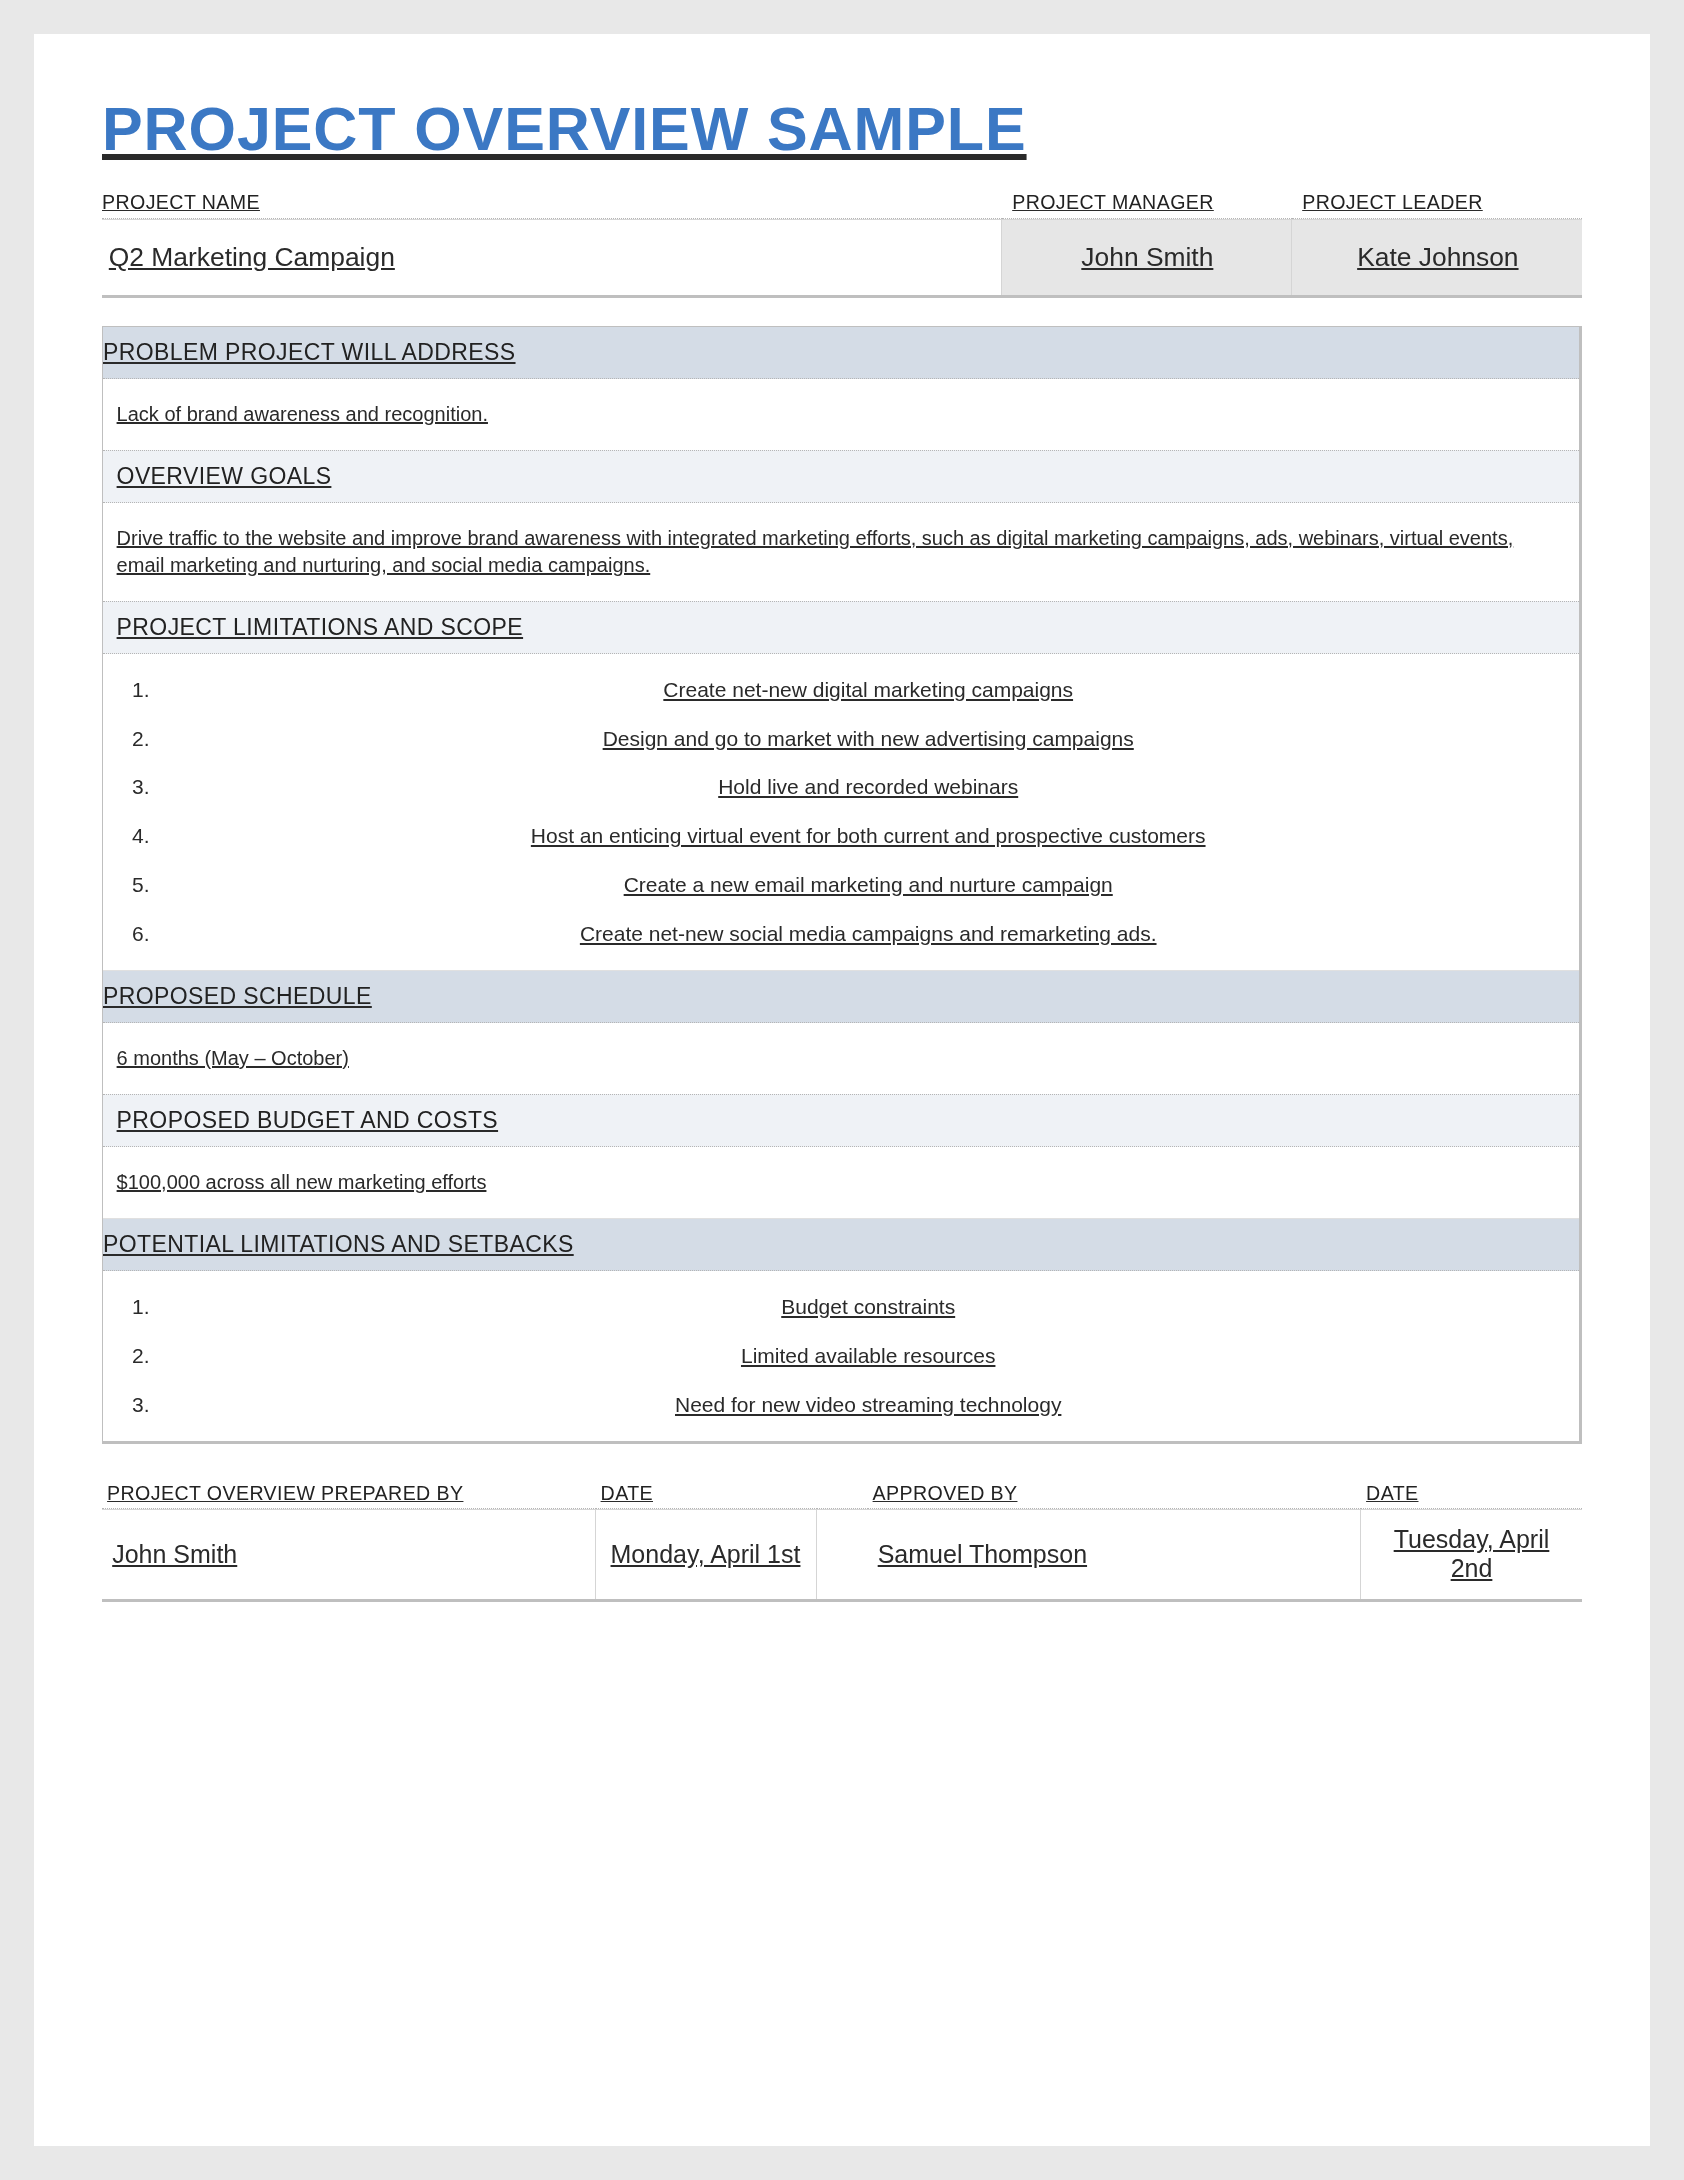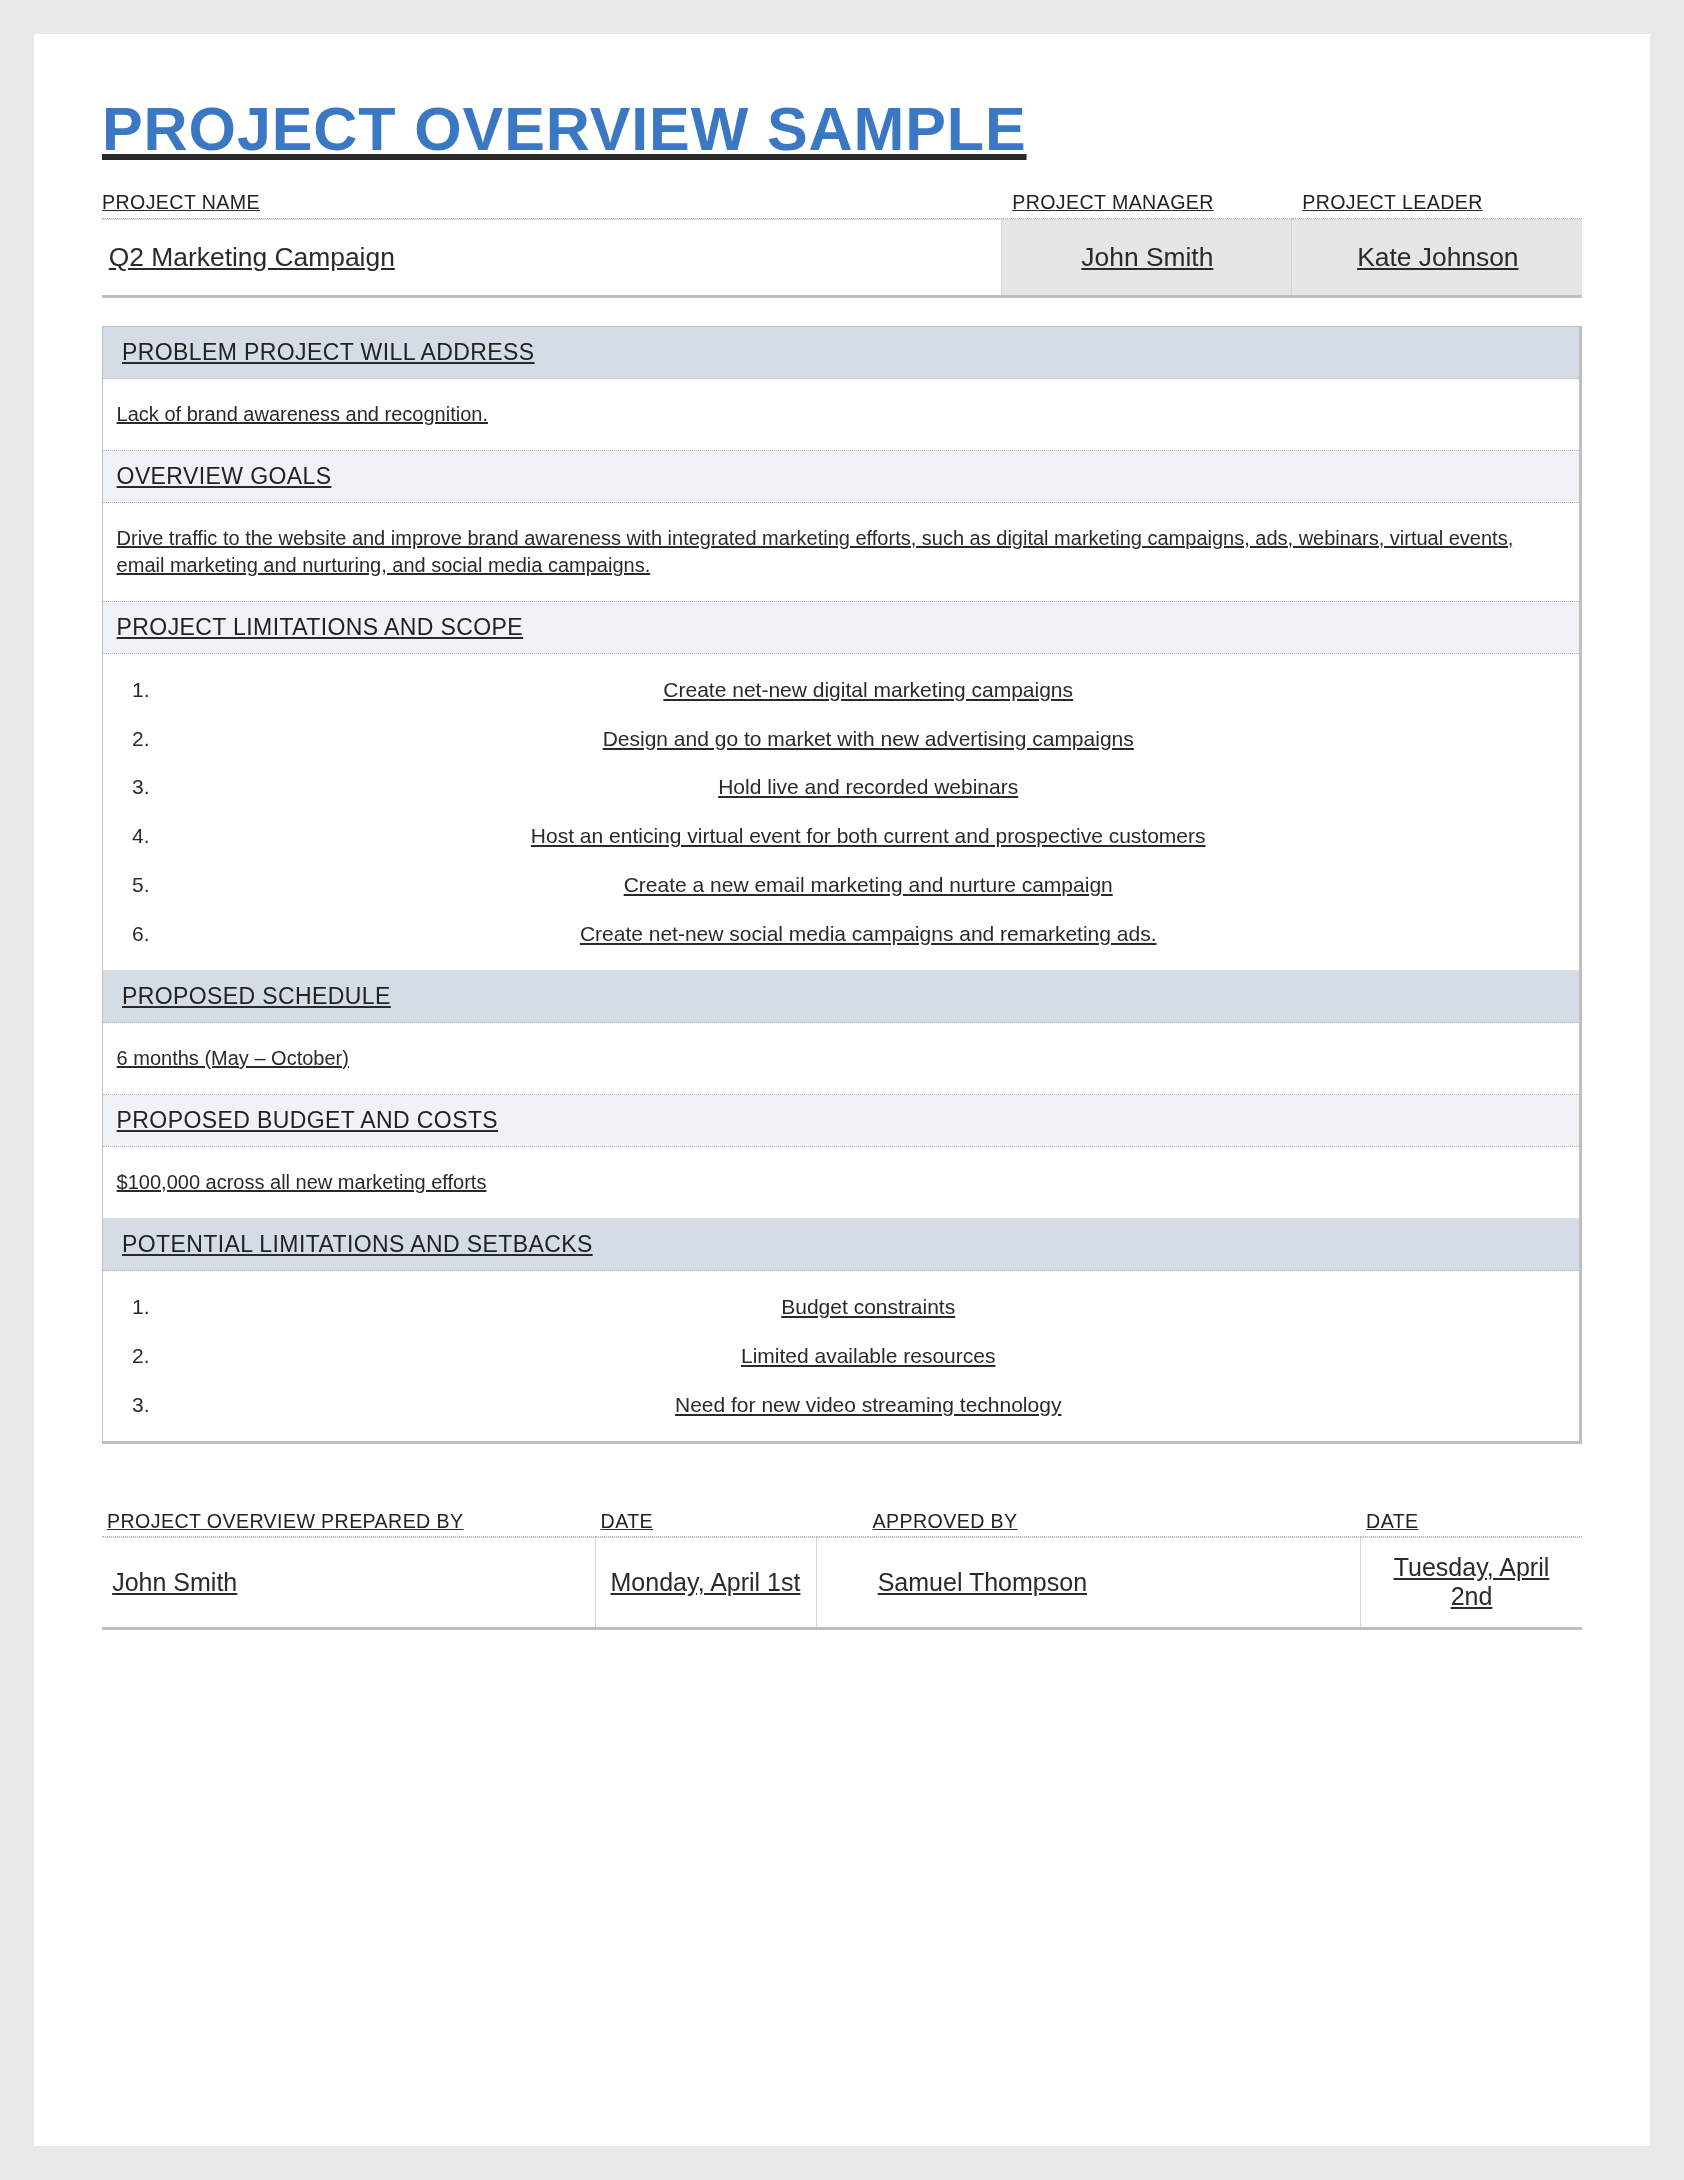--- a/index.html
+++ b/index.html
@@ -52,21 +52,21 @@
 
   
   .main-box {
     border: 0.9px solid #bfbfbf;
     border-bottom: 3.4px solid #bfbfbf;
     border-right: 3.4px solid #bfbfbf;
     margin-bottom: 34px;
   }
   .section-head {
     background: #d4dce6;
-    padding: 12px 19px;
+    padding: 12px 0;
     font-size: 23px;
     letter-spacing: 0.4px;
     border-top: 0.9px solid #e0e0e0;
     border-bottom: 0.9px dotted #b5b5b5;
     color: #222;
   }
   .main-box .section-head:first-child { border-top: none; }
   .section-body {
     padding: 22px 13.6px 22px 13.6px;
     font-size: 20px;
@@ -106,21 +106,20 @@
     display: grid;
     grid-template-columns: 1fr 221px 51px 1fr 221px;
     border-bottom: 3.4px solid #bfbfbf;
   }
   .f-head {
     font-size: 19.6px;
     letter-spacing: 0.4px;
     padding: 3.4px 5.1px;
     border-bottom: 0.9px dotted #b5b5b5;
     color: #222;
-    margin-top: 28px;
   }
   .f-val {
     font-size: 25px;
     padding: 15.3px 10.2px;
     border-right: 0.9px solid #d5d5d5;
     border-top: 0.9px solid #d5d5d5;
     display: flex;
     align-items: center;
   }
   .f-val.center { text-align: center; justify-content: center; }

